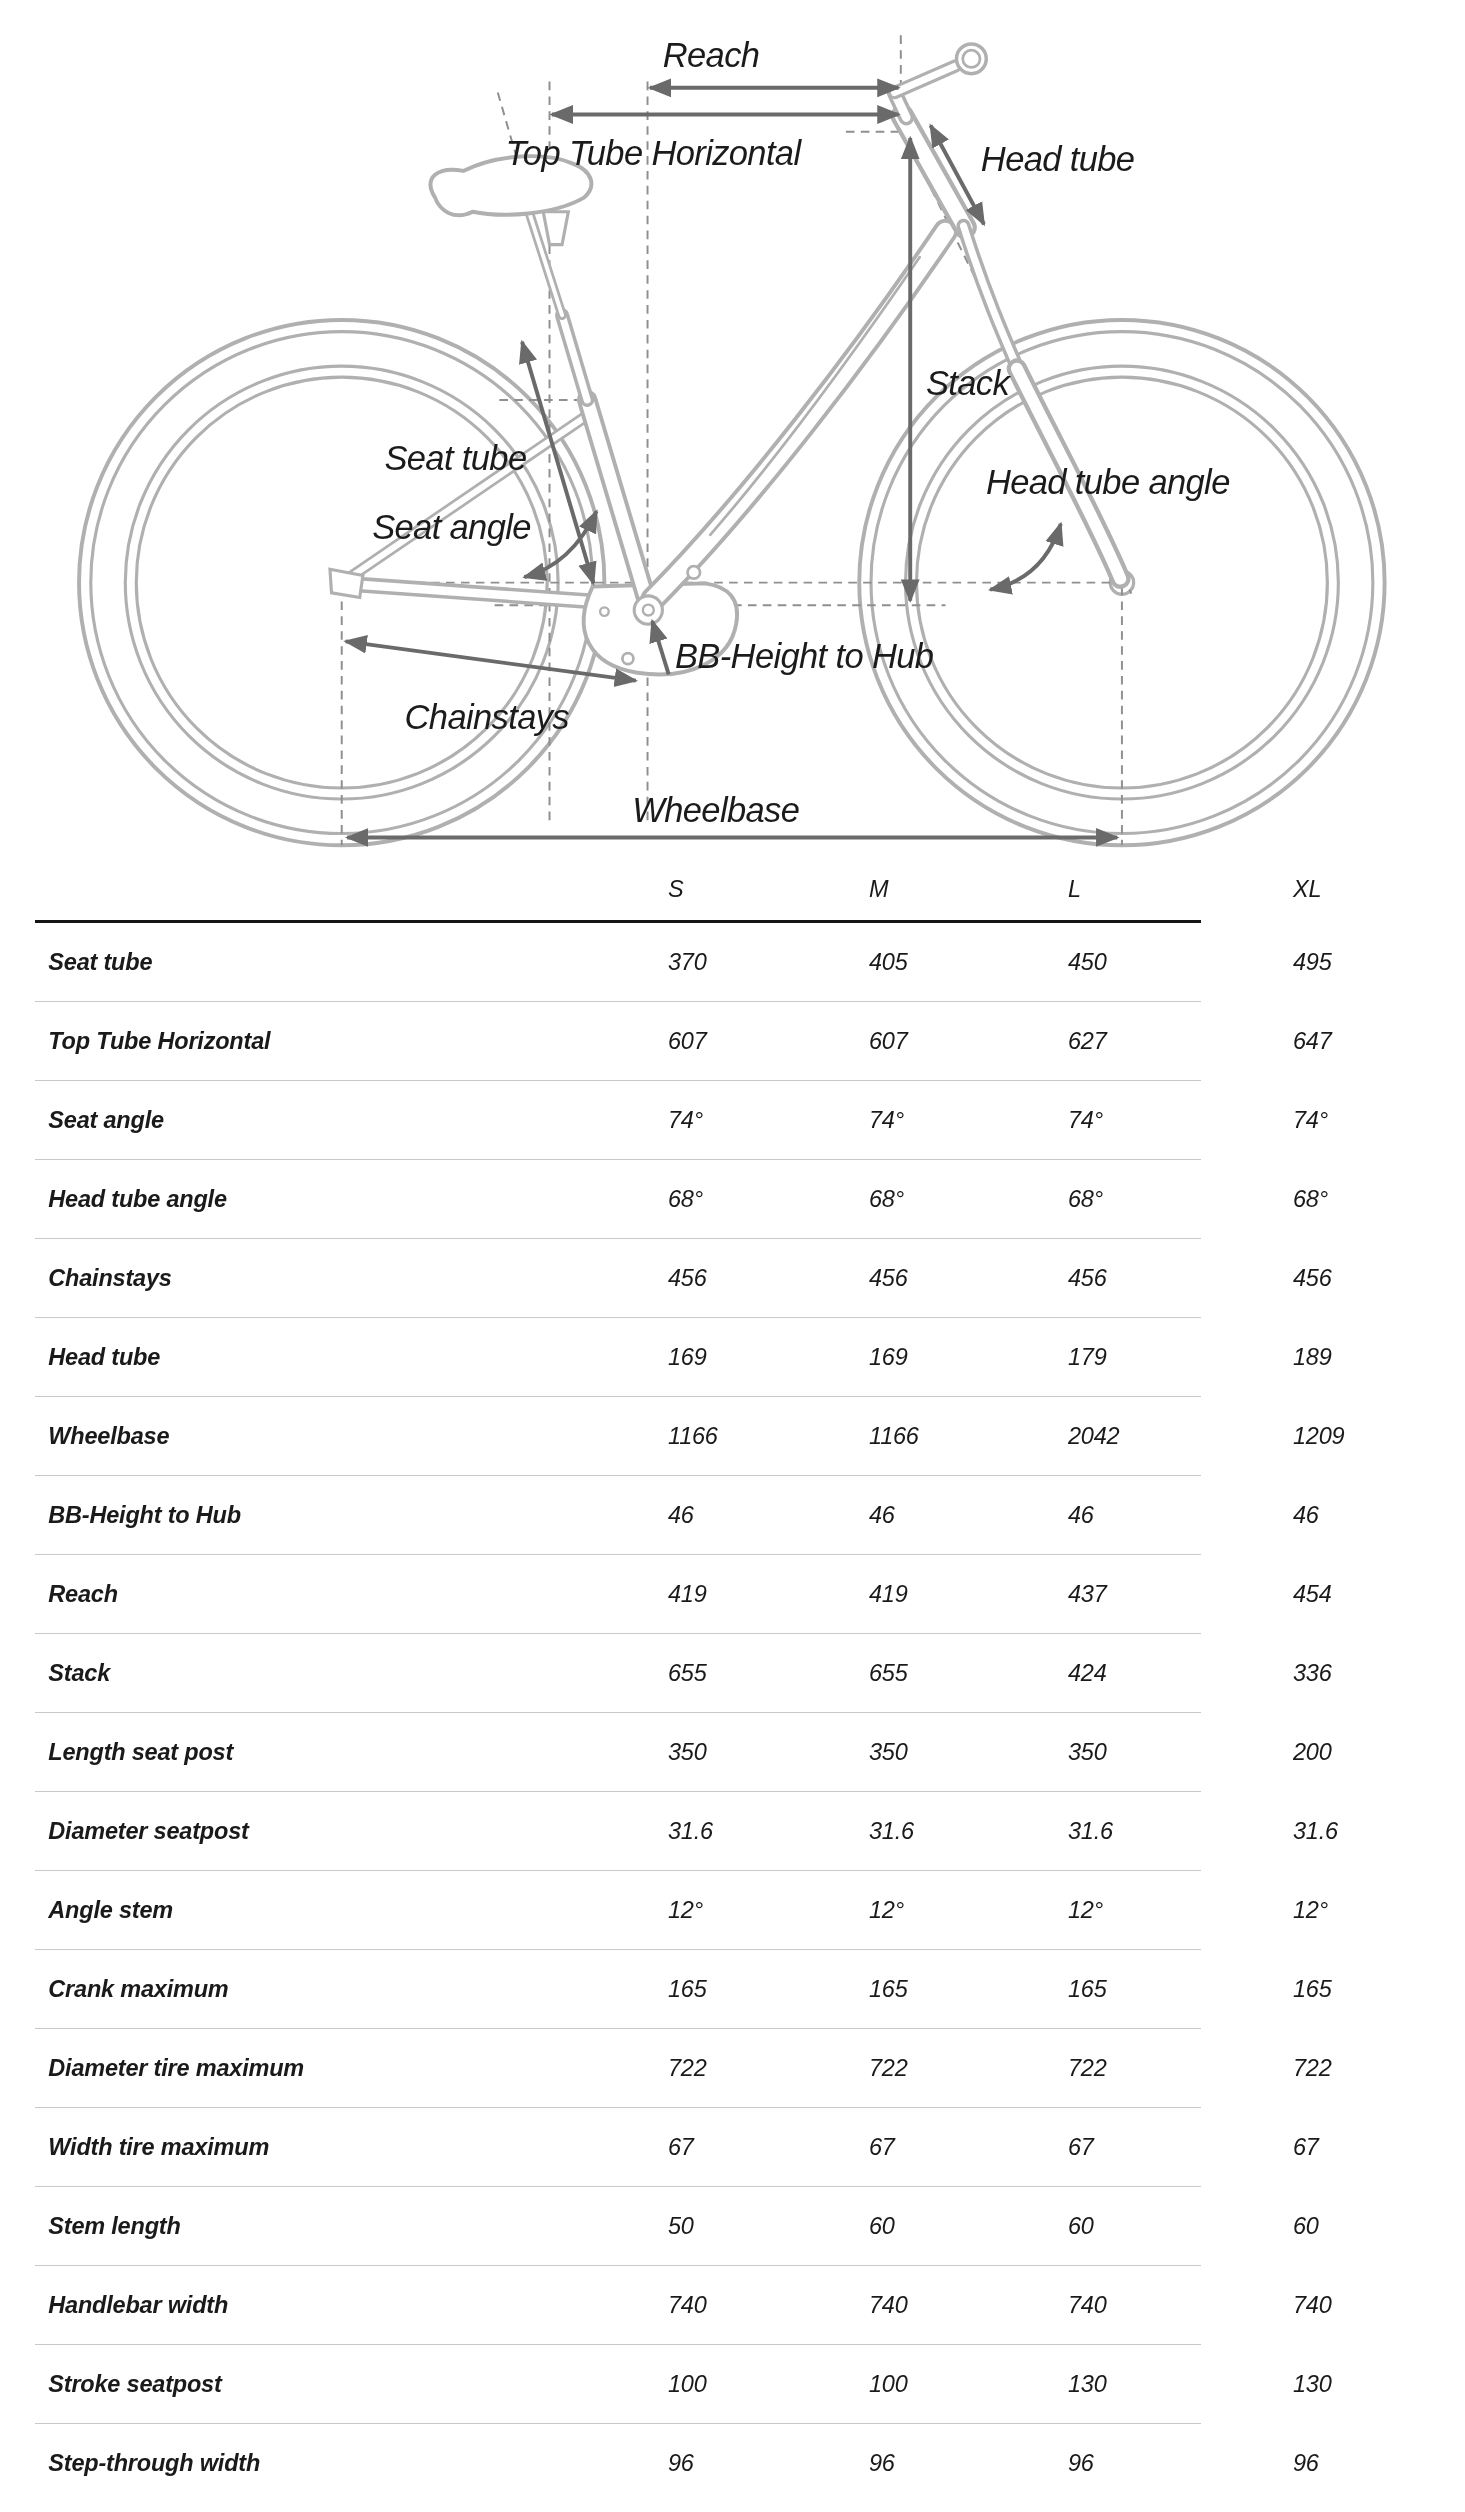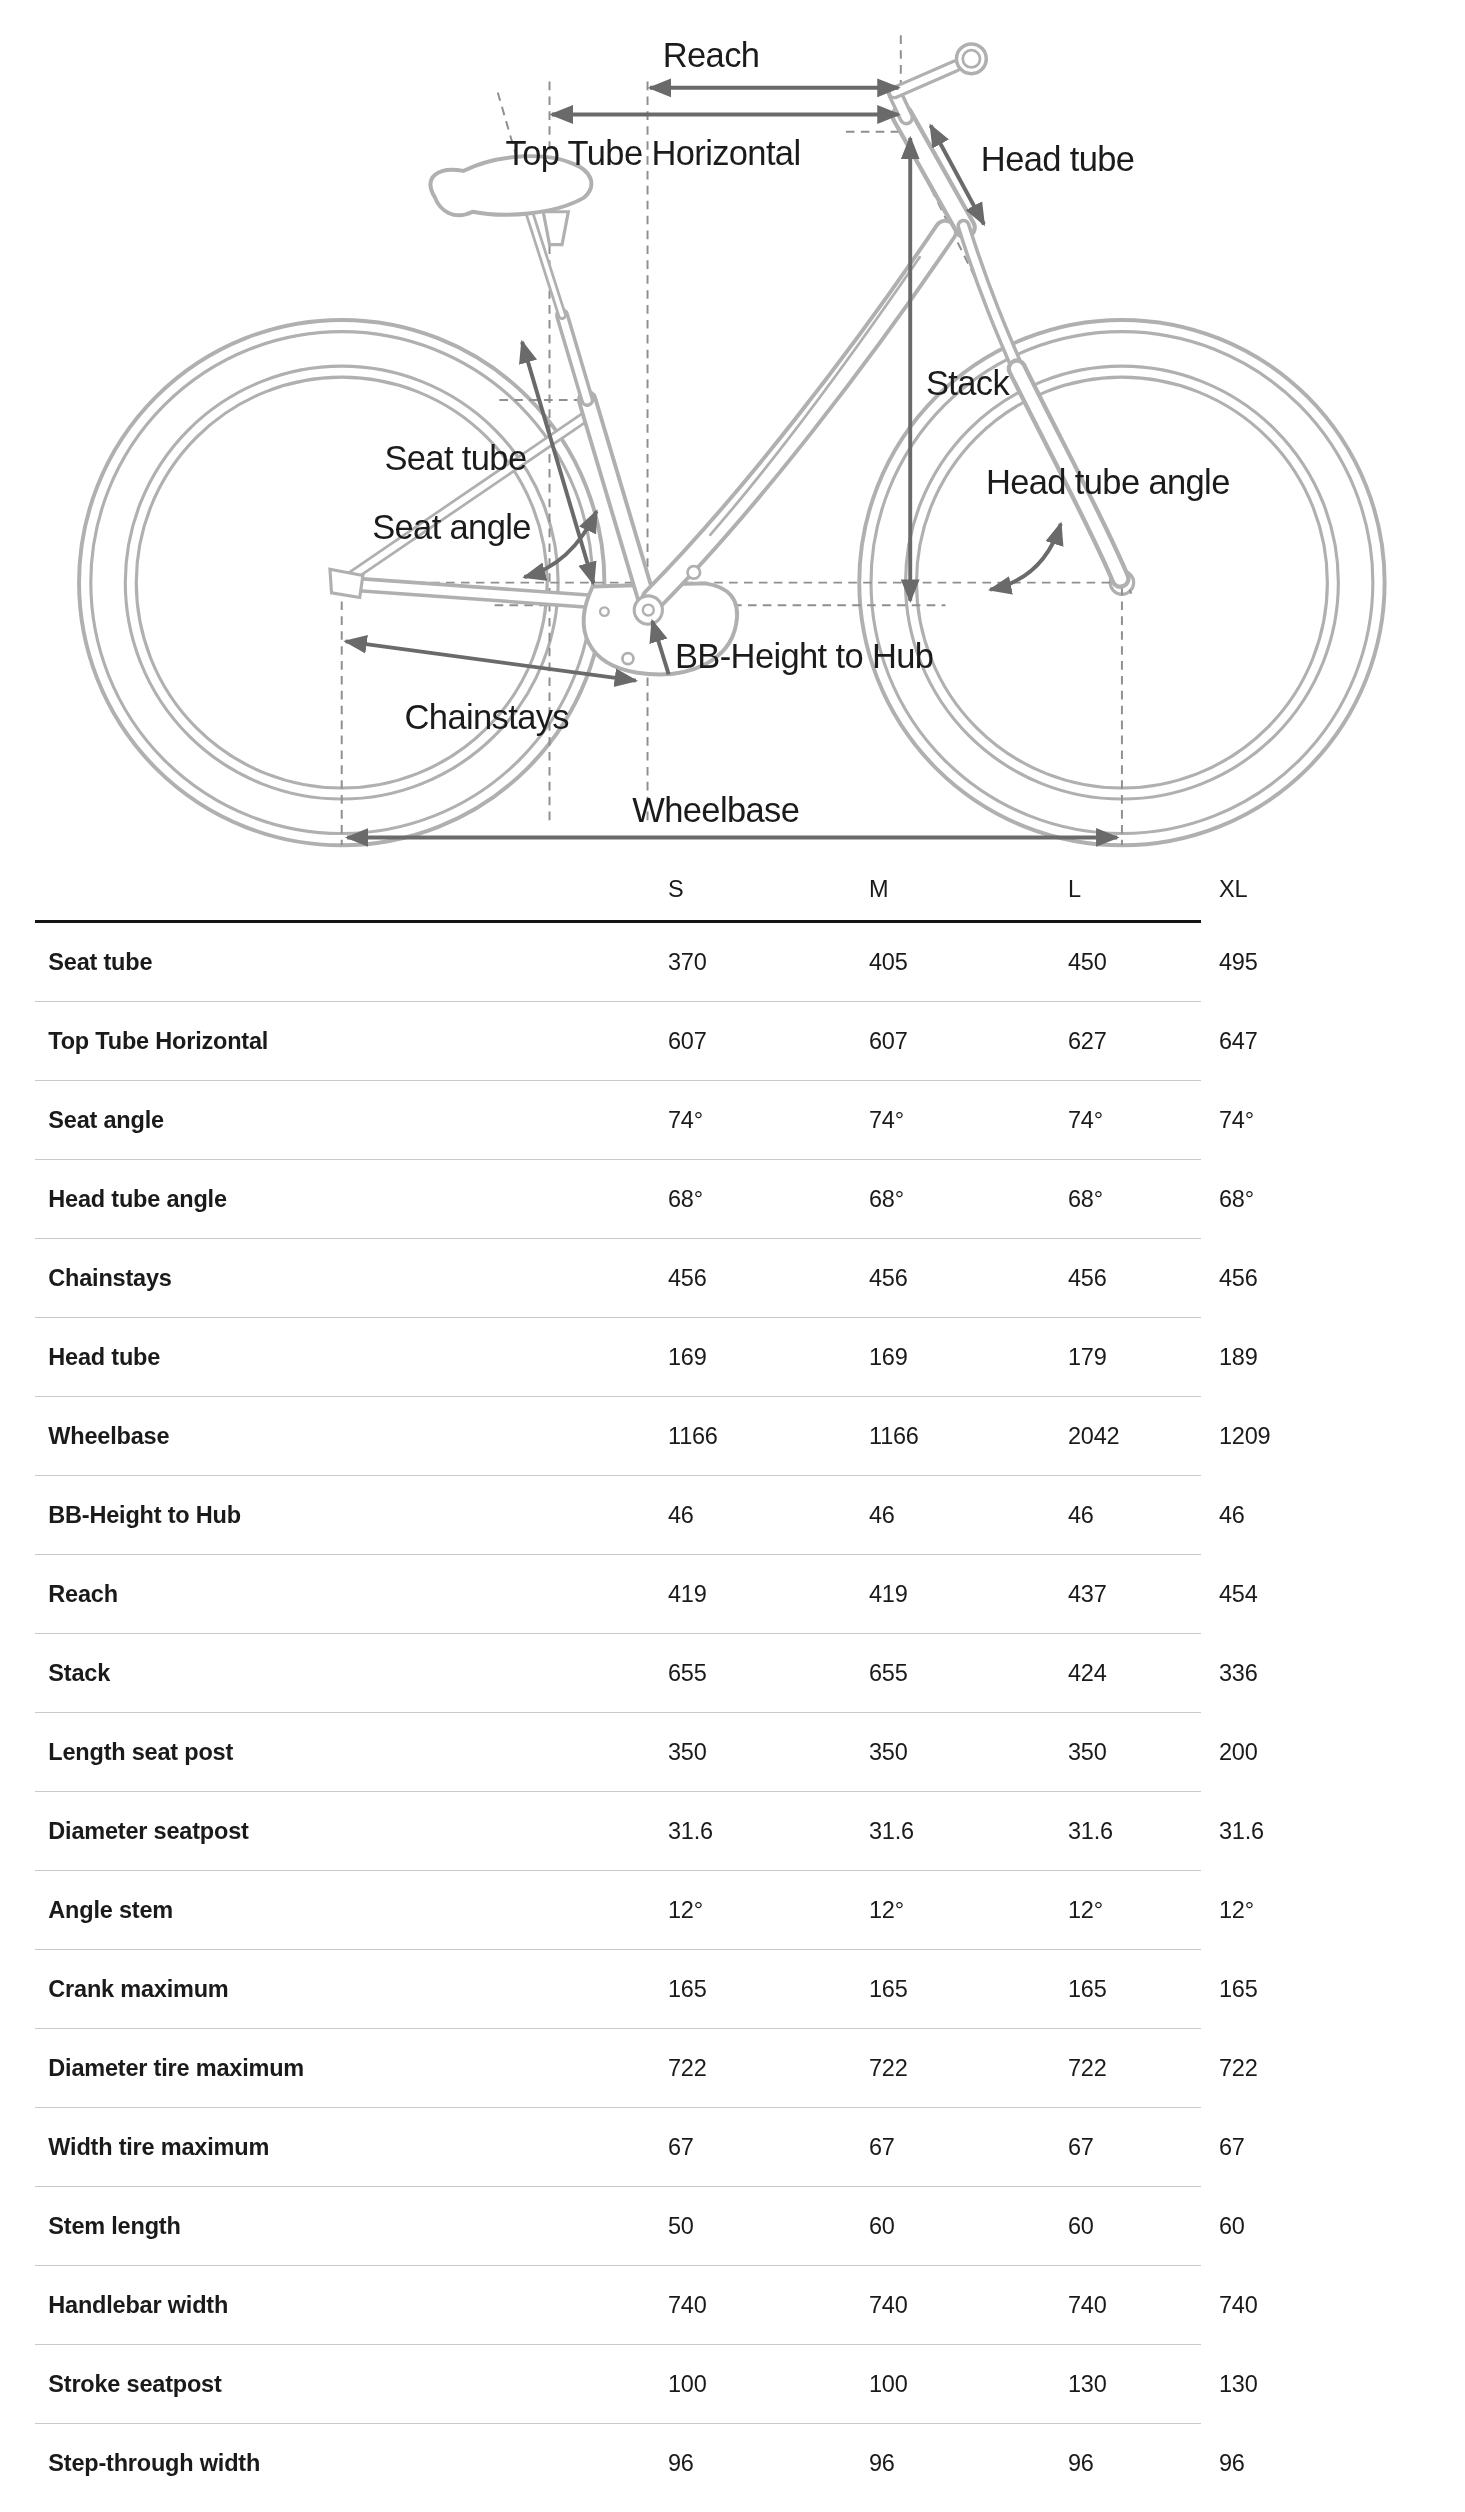--- a/index.html
+++ b/index.html
@@ -1,27 +1,27 @@
 <!DOCTYPE html>
 <html style="font-size:12.6px"><head>
 <meta charset="utf-8">
 <style>
   html,body{margin:0;padding:0;background:#ffffff;}
   body{width:1466px;min-height:2512px;font-family:"Liberation Sans",sans-serif;color:#1a1a1a;}
-  .page{position:relative;width:1236px;}
+  .page{position:relative;width:1236px;font-style:italic;}
 
   
   .diagram{display:block;width:1466px;height:850px;}
   .dim-label{font-family:"Liberation Sans",sans-serif;font-size:44px;fill:#1b1b1b;letter-spacing:-0.8px;}
 
   
   .spec-table{margin:7.8px 35px 0 35px;}
   .thead{position:relative;height:62px;border-bottom:3.9px solid #151515;}
   .thead span{position:absolute;top:50%;transform:translateY(-50%);font-size:23.5px;letter-spacing:-0.2px;color:#1a1a1a;}
-  .col0{left:633px;} .col1{left:834px;} .col2{left:1033px;} .col3{left:1184px;}
+  .col0{left:633px;} .col1{left:834px;} .col2{left:1033px;} .col3{left:1258px;}
   .trow{position:relative;height:78px;border-bottom:1.6px solid #c9c9c9;}
   .trow:last-child{border-bottom:none;}
   .trow span{position:absolute;top:50%;transform:translateY(-50%);font-size:23.5px;letter-spacing:-0.2px;white-space:nowrap;}
   .rlabel{left:13.3px;font-weight:bold;}
 </style>
 </head>
 <body>
 
 <div class="page">
 

